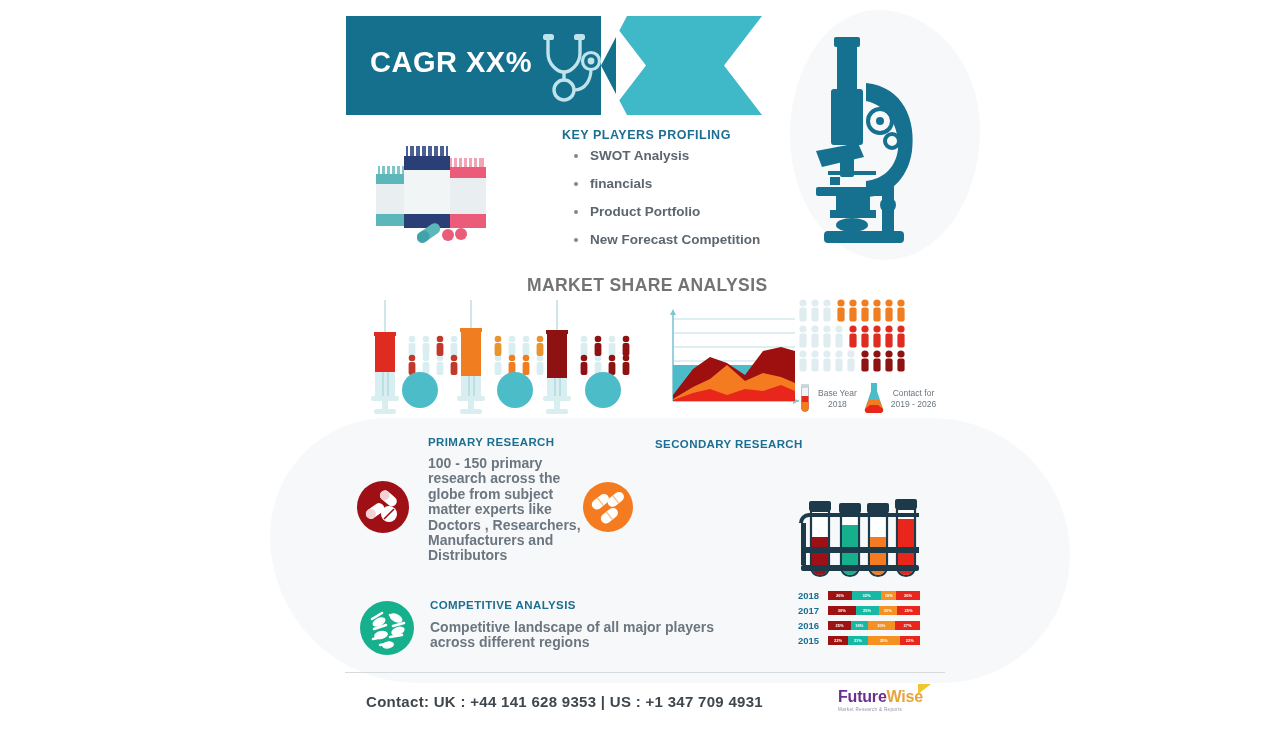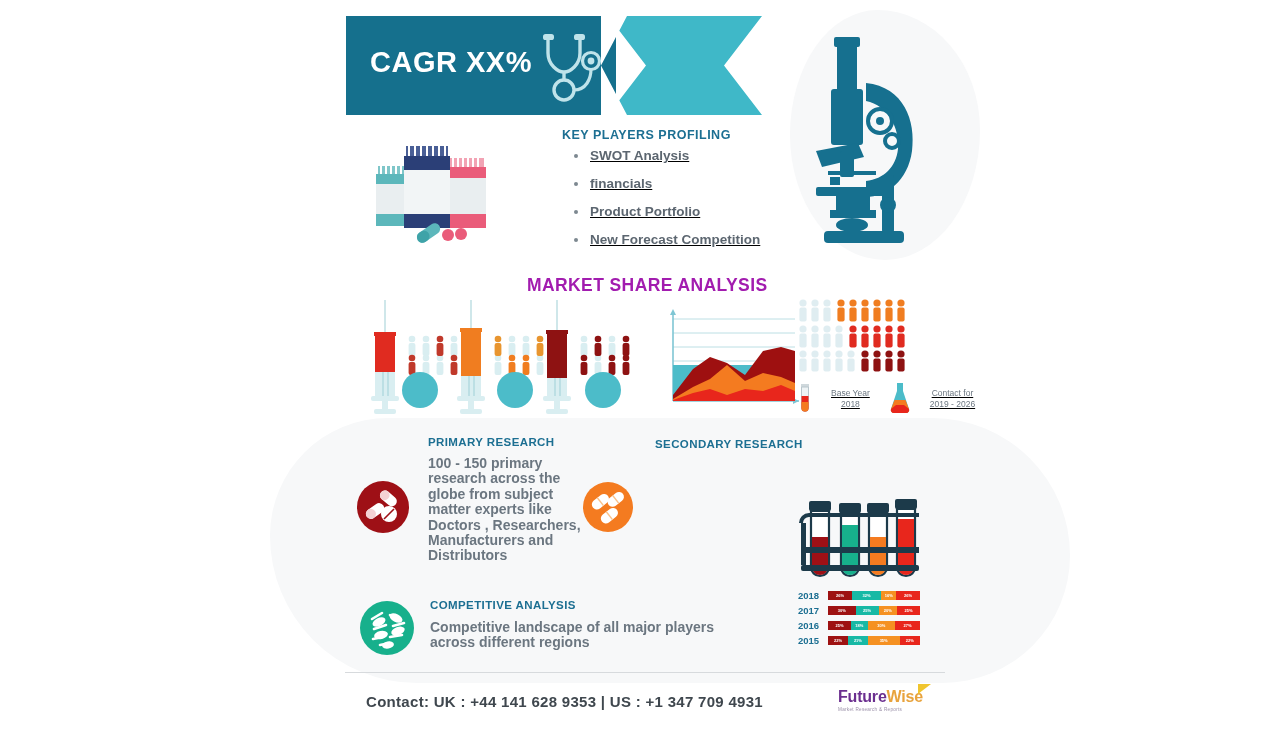--- a/index.html
+++ b/index.html
@@ -22,38 +22,38 @@
       clip-path:polygon(0 0,154px 0,154px 0,116px 50%,154px 99px,0 99px,38px 50%);}
   .ribbon-notch{position:absolute;left:255px;top:0;width:26px;height:99px;
       background:#ffffff;clip-path:polygon(0 0,26px 0,0 50%,26px 99px,0 99px);}
   .cagr-text{position:absolute;left:24px;top:30px;color:#ffffff;
       font-size:29px;font-weight:bold;letter-spacing:.5px;}
   .stetho{position:absolute;left:192px;top:17px;}
 
   
   .kp-title{position:absolute;left:562px;top:128px;color:#1c6f92;
       font-size:12.5px;font-weight:bold;letter-spacing:.5px;}
-  .kp-list{position:absolute;left:566px;top:148px;margin:0;padding:0;list-style:none;text-decoration:underline;}
+  .kp-list{position:absolute;left:566px;top:148px;margin:0;padding:0;list-style:none;}
   .kp-list li{position:relative;padding-left:24px;margin-bottom:13px;
       color:#5c6670;font-size:13.5px;font-weight:bold;}
   .kp-list li:before{content:"";position:absolute;left:8px;top:6px;width:4px;height:4px;
       background:#7d8890;border-radius:50%;}
 
   .pills-img{position:absolute;left:372px;top:140px;}
   .micro-img{position:absolute;left:808px;top:25px;}
 
   
-  .ms-title{position:absolute;left:527px;top:275px;color:#a21caf;
+  .ms-title{position:absolute;left:527px;top:275px;color:#737373;
       font-size:17.5px;font-weight:bold;letter-spacing:.4px;text-align:right;}
 
   .syr-grp{position:absolute;left:360px;top:300px;}
   .areachart{position:absolute;left:655px;top:303px;}
   .peoplegrid{position:absolute;left:797px;top:297px;}
 
-  .legend{position:absolute;left:798px;top:383px;display:flex;align-items:center;gap:19px;text-decoration:underline;}
+  .legend{position:absolute;left:798px;top:383px;display:flex;align-items:center;gap:6px;}
   .legend .lg-txt{color:#6b7680;font-size:8.5px;line-height:11px;text-align:center;}
 
   
   .rs-title{color:#1c6f92;font-size:11.5px;font-weight:bold;letter-spacing:.4px;}
   .rs-body{color:#6b7680;font-size:14px;font-weight:bold;line-height:15.4px;}
 
   .primary-blk{position:absolute;left:428px;top:436px;width:160px;}
   .primary-icon{position:absolute;left:357px;top:481px;}
   .secondary-blk{position:absolute;left:655px;top:438px;width:150px;}
   .secondary-icon{position:absolute;left:583px;top:482px;}

